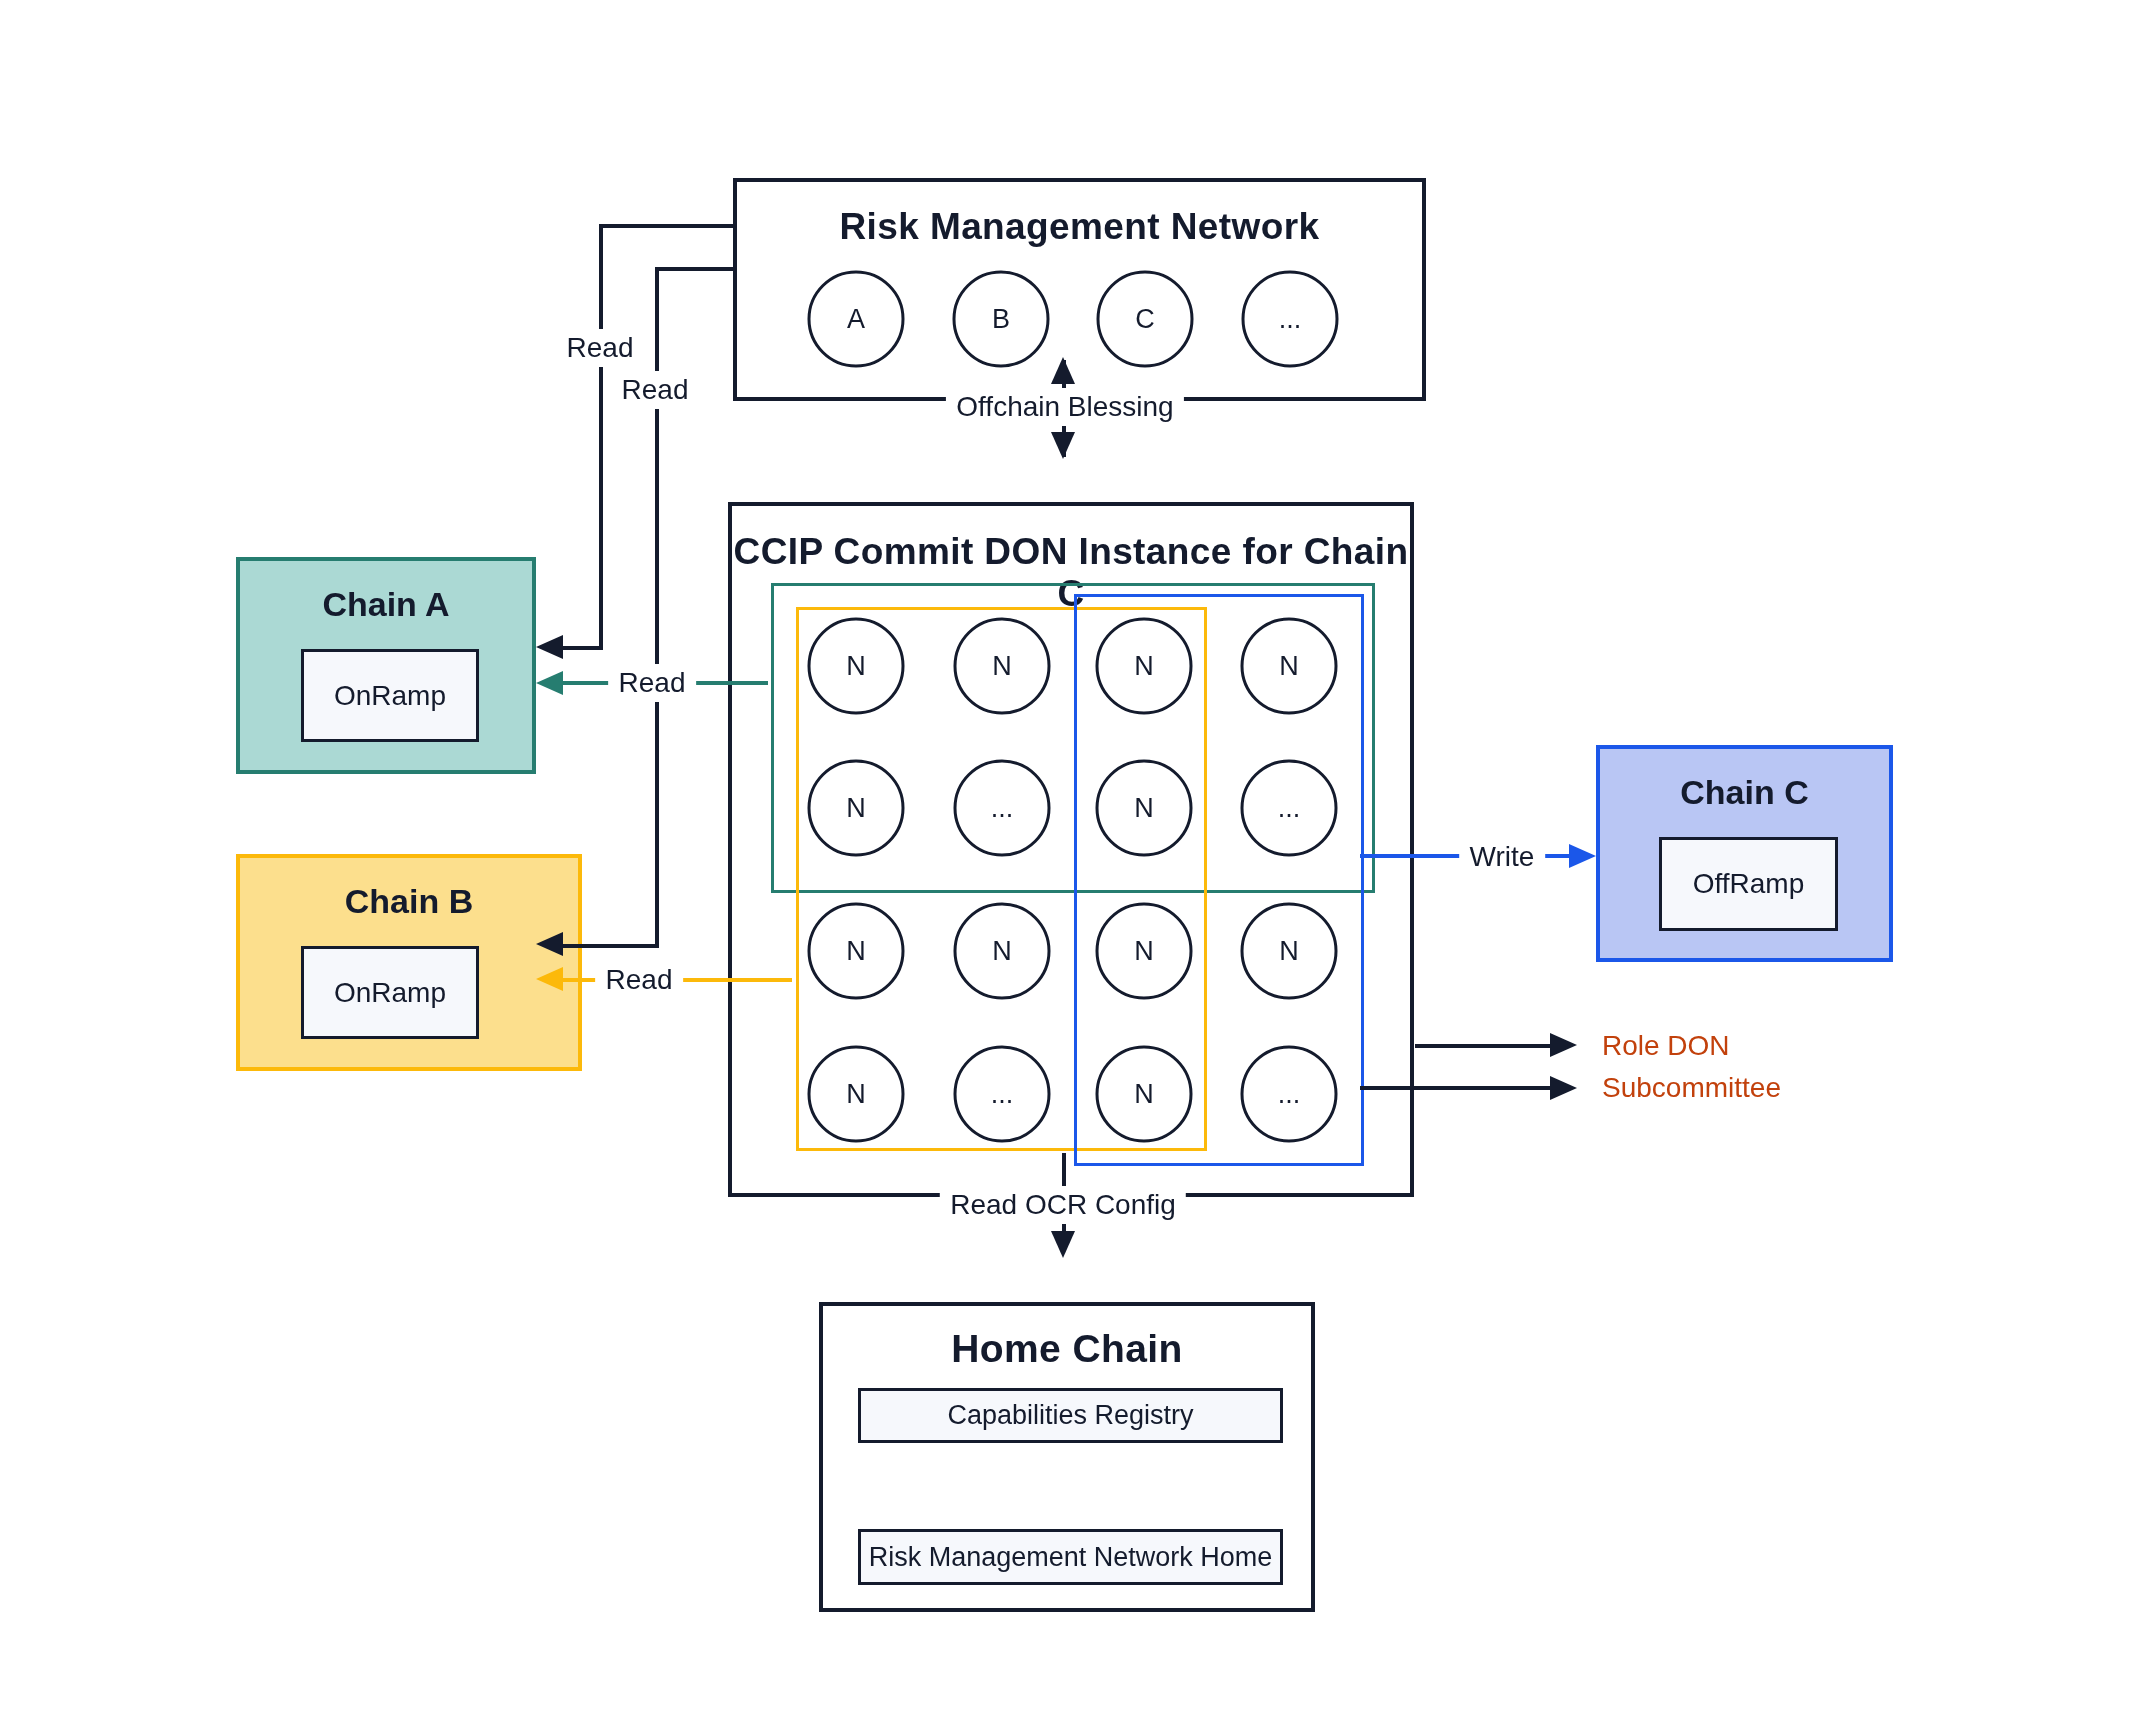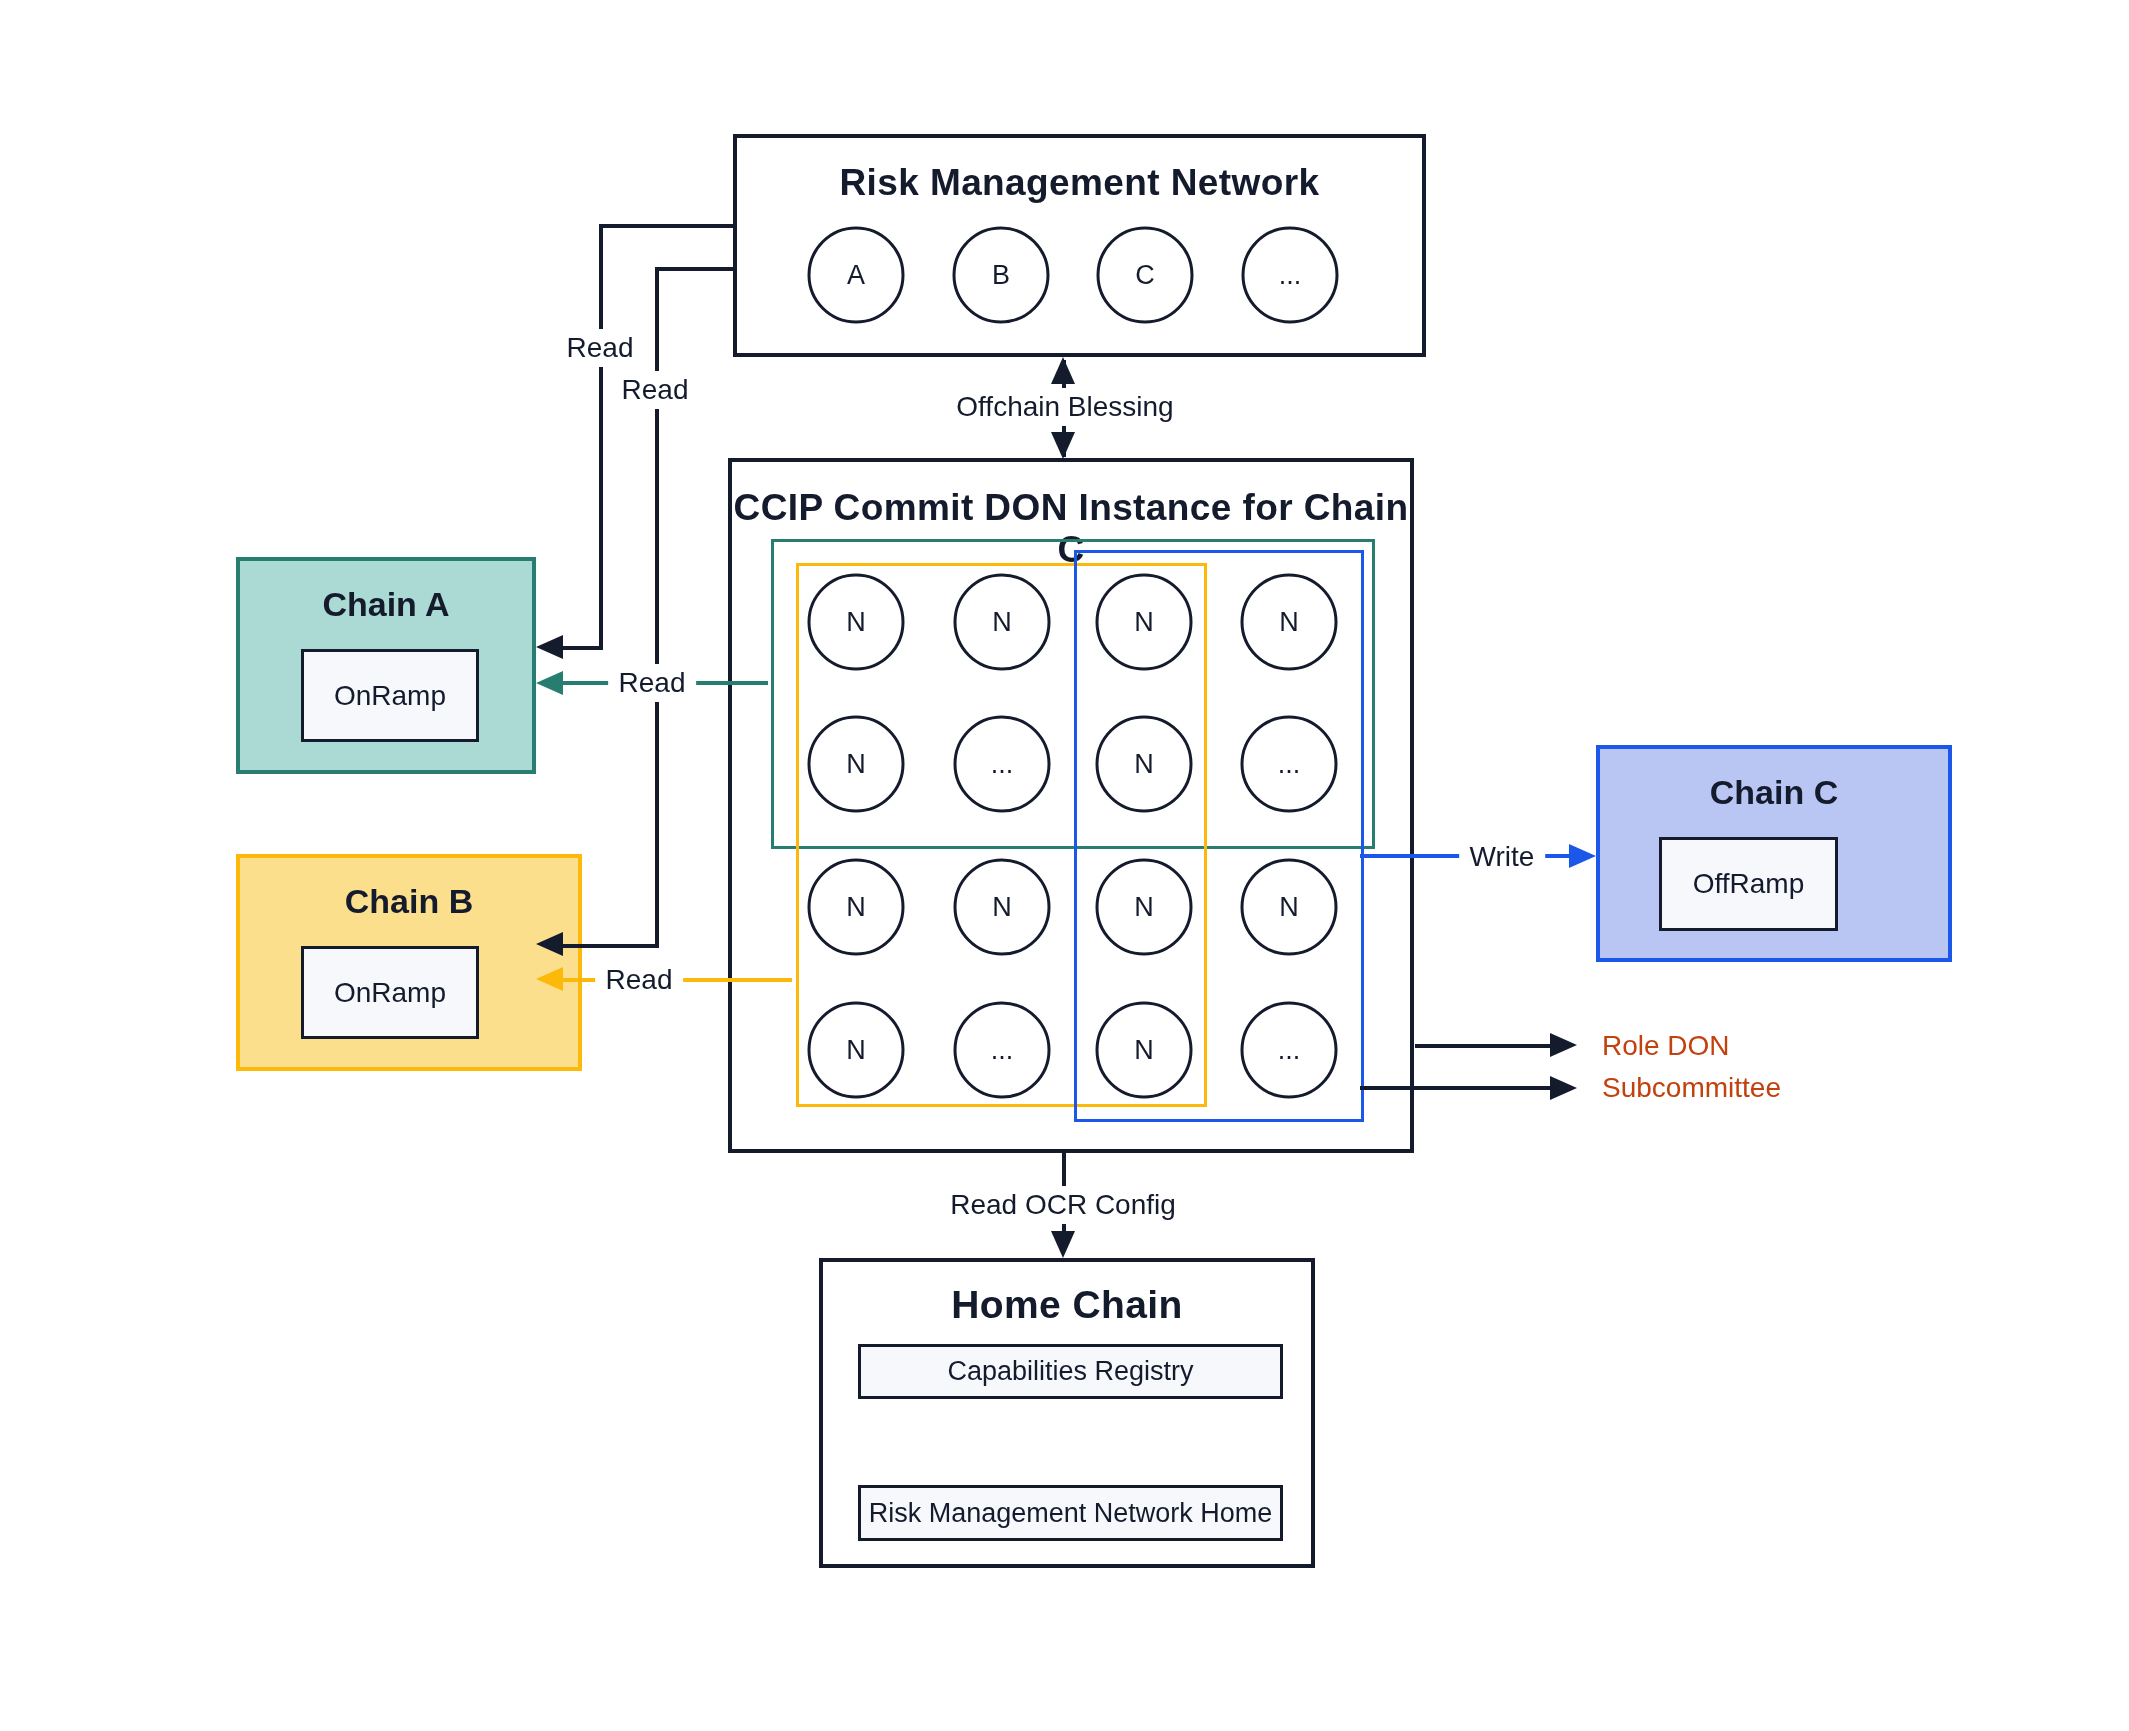--- a/index.html
+++ b/index.html
@@ -1,20 +1,20 @@
 <!DOCTYPE html>
 <html style="font-size:12px"><head>
 <meta charset="utf-8">
 <style>
   html,body{margin:0;padding:0;background:#ffffff;}
   #canvas{
     position:relative;width:2129px;height:1731px;background:#ffffff;
     font-family:"Liberation Sans", sans-serif;color:#141b2d;overflow:hidden;
   }
-  .box{position:absolute;box-sizing:border-box;background:#ffffff;border:4.5px solid #141b2d;z-index:1;}
+  .box{position:absolute;box-sizing:border-box;background:#ffffff;border:4.5px solid #141b2d;z-index:1;margin-top:44px;}
   .box-title{position:absolute;left:0;right:0;text-align:center;font-weight:bold;font-size:37px;letter-spacing:0.4px;}
   .chain-box{position:absolute;box-sizing:border-box;z-index:1;}
   .chain-title{position:absolute;left:0;right:0;text-align:center;font-weight:bold;font-size:34px;}
   .ramp{position:absolute;box-sizing:border-box;background:#f6f8fc;border:3.7px solid #141b2d;
         display:flex;align-items:center;justify-content:center;font-size:28px;}
   .zone{position:absolute;box-sizing:border-box;border:3.7px solid;background:transparent;z-index:2;}
   .circle{position:absolute;box-sizing:border-box;width:97px;height:97px;border-radius:50%;
           border:3.7px solid #141b2d;background:#ffffff;display:flex;align-items:center;justify-content:center;
           font-size:27px;transform:translate(-50%,-50%);z-index:3;}
   .hline,.vline{position:absolute;background:currentColor;z-index:3;}
@@ -80,21 +80,21 @@
   <div class="chain-box" style="left:236px;top:557px;width:300px;height:217px;background:#abd9d4;border:4.5px solid #267d70;">
     <div class="chain-title" style="top:24px;">Chain A</div>
     <div class="ramp" style="left:61px;top:88px;width:178px;height:93px;">OnRamp</div>
   </div>
 
   <div class="chain-box" style="left:236px;top:854px;width:346px;height:217px;background:#fcdf8d;border:4.5px solid #fcb90a;">
     <div class="chain-title" style="top:24px;">Chain B</div>
     <div class="ramp" style="left:61px;top:88px;width:178px;height:93px;">OnRamp</div>
   </div>
 
-  <div class="chain-box" style="left:1596px;top:745px;width:356px;height:217px;background:#b9c6f4;border:4.5px solid #1b57e9;">
+  <div class="chain-box" style="left:1596px;top:745px;width:297px;height:217px;background:#b9c6f4;border:4.5px solid #1b57e9;">
     <div class="chain-title" style="top:24px;">Chain C</div>
     <div class="ramp" style="left:59px;top:88px;width:179px;height:94px;">OffRamp</div>
   </div>
 
   <div class="box" style="left:819px;top:1258px;width:496px;height:310px;">
     <div class="box-title" style="top:21px;font-size:39px;">Home Chain</div>
     <div class="home-row" style="top:82px;height:55px;">Capabilities Registry</div>
     <div class="home-row" style="top:223px;height:56px;">Risk Management Network Home</div>
   </div>
 

